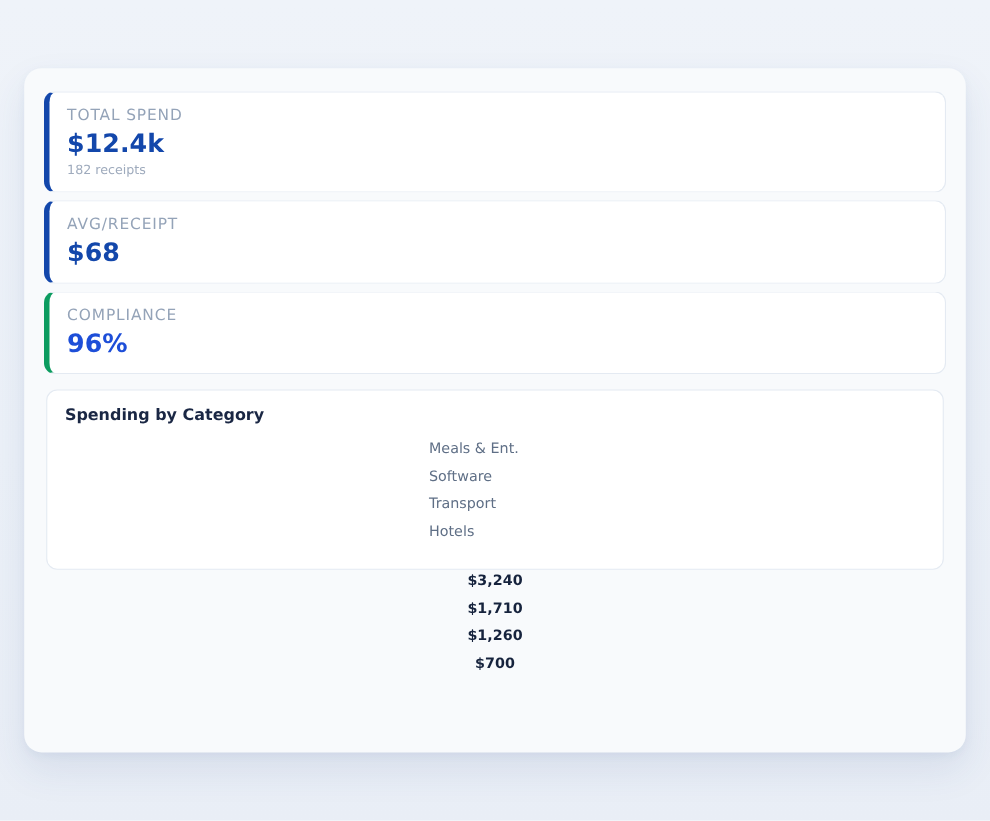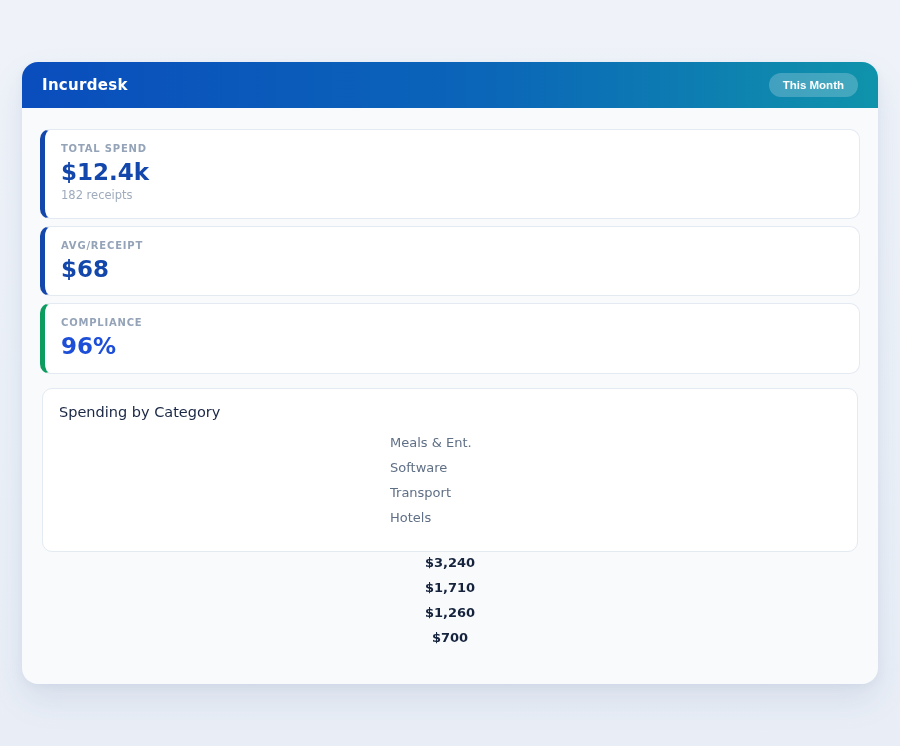--- a/index.html
+++ b/index.html
@@ -55,22 +55,22 @@
     border-left: 5px solid #1347ab;
     border-radius: 10px;
     padding: 13px 16px;
     margin-bottom: 7px;
     min-height: 70px;
   }
   .stat-card.tall { min-height: 90px; }
   .stat-card.accent-green { border-left-color: #0c9c60; }
   .stat-label {
     color: #94a3b8;
-    font-size: 10px;
-    font-weight: bold;
+    font-size: 14px;
+    font-weight: normal;
     letter-spacing: 0.8px;
     text-transform: uppercase;
     margin-bottom: 5px;
   }
   .stat-value {
     color: #1347ab;
     font-size: 23px;
     font-weight: bold;
     line-height: 1.15;
   }
@@ -85,21 +85,21 @@
     margin: 14px 18px 0 20px;
     width: 816px;
     background: #ffffff;
     border: 1px solid #e4eaf2;
     border-radius: 10px;
     padding: 15px 16px 16px 16px;
   }
   .spend-title {
     color: #1a2744;
     font-size: 14.5px;
-    font-weight: normal;
+    font-weight: bold;
     margin-bottom: 15px;
   }
   .spend-row {
     display: flex;
     align-items: center;
     height: 25px;
     flex-direction: column;
   }
   .spend-label {
     width: 120px;
@@ -123,24 +123,20 @@
     text-align: center;
     color: #16233d;
     font-size: 13px;
     font-weight: bold;
   }
 </style>
 </head>
 <body>
 
 <div class="panel">
-  <div class="app-header">
-    <div class="app-title">Incurdesk</div>
-    <button class="period-badge">This Month</button>
-  </div>
 
   <div class="stats">
   <div class="stat-card tall">
     <div class="stat-label">TOTAL SPEND</div>
     <div class="stat-value">$12.4k</div>
     <div class="stat-sub">182 receipts</div>
   </div>
 
 
   <div class="stat-card">

